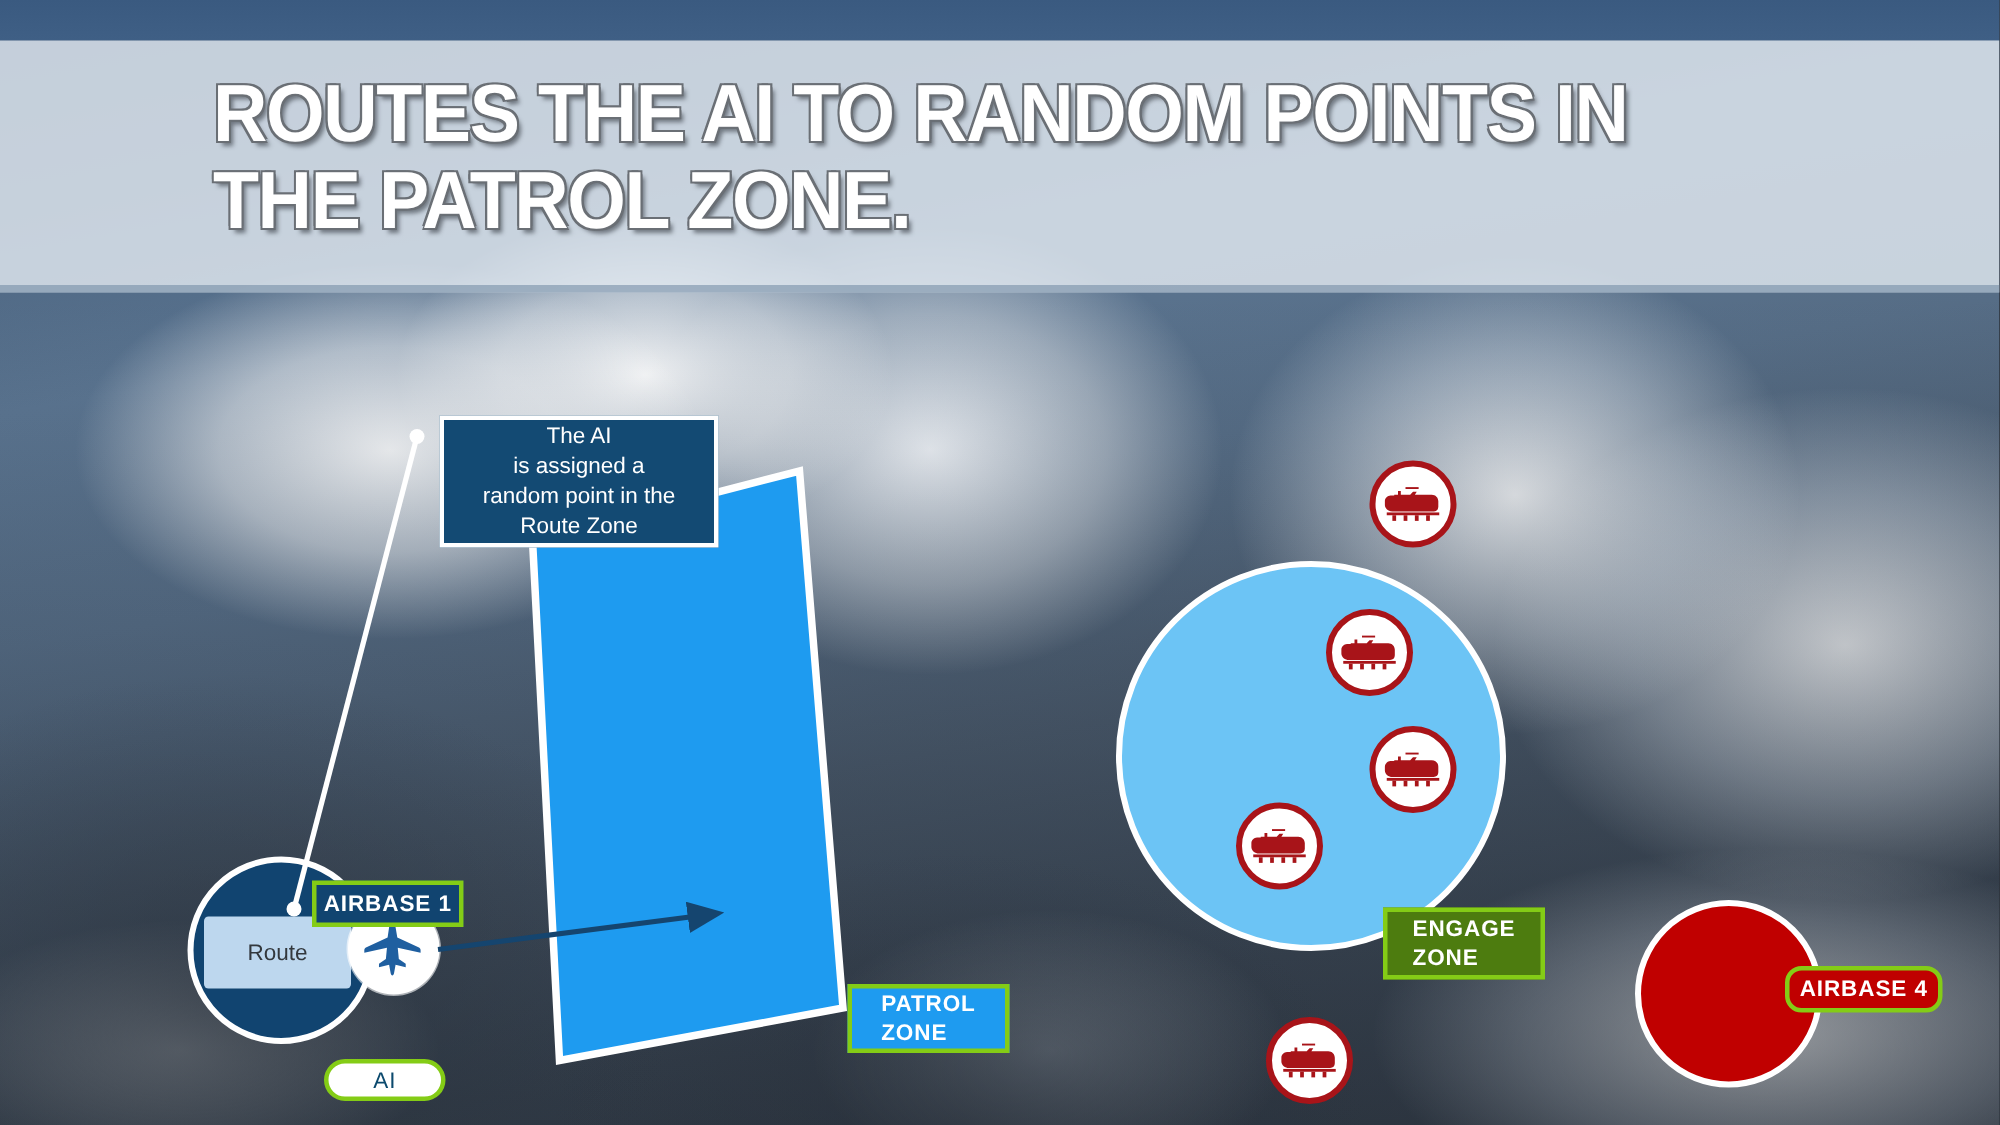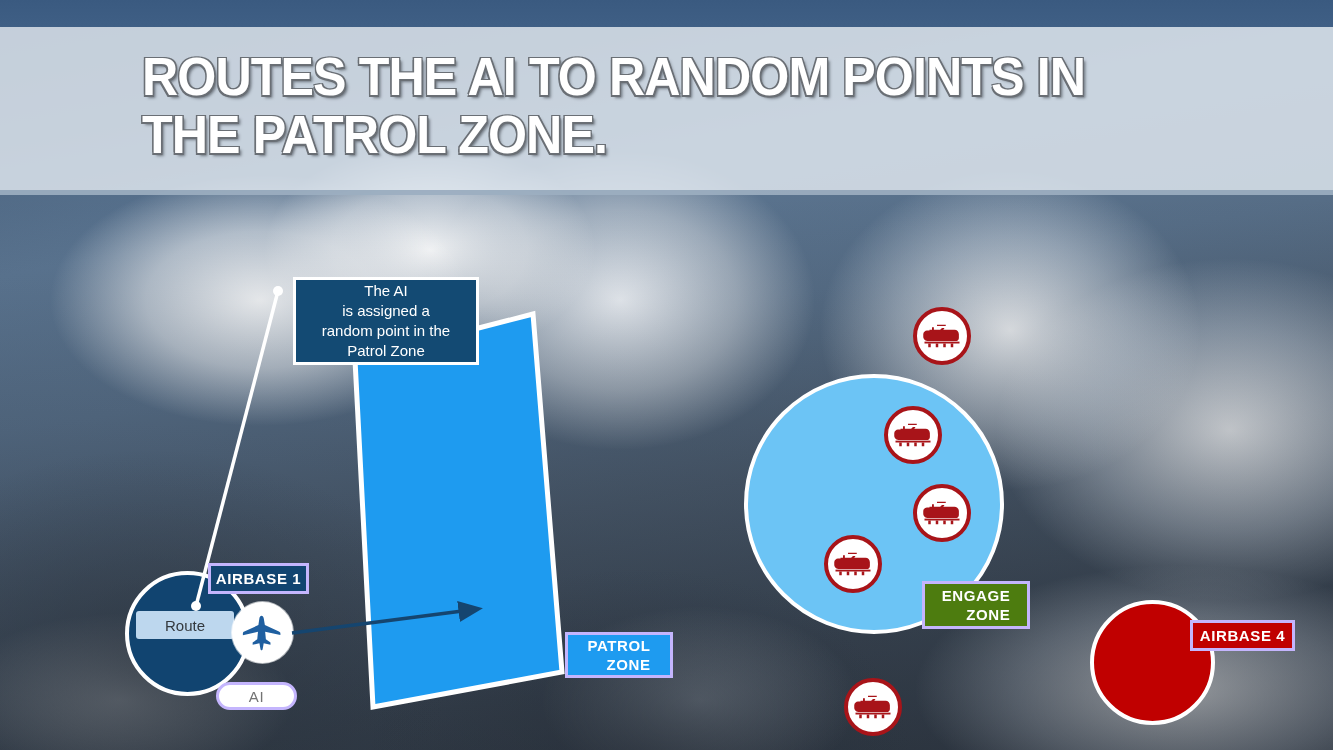--- a/index.html
+++ b/index.html
@@ -66,51 +66,51 @@
   .airbase1-circle{
     position:absolute; left:125px; top:571px; width:125px; height:125px;
     border-radius:50%; background:#114470; border:4px solid #ffffff;
   }
   .airbase4-circle{
     position:absolute; left:1090px; top:600px; width:125px; height:125px;
     border-radius:50%; background:#C00000; border:4px solid #ffffff;
   }
 
   .route-chip{
-    position:absolute; left:136px; top:611px; width:98px; height:28px;
+    position:absolute; left:136px; top:611px; width:98px; height:48px;
     background:#BDD7EE; border-radius:3px;
     display:flex; align-items:center; justify-content:center;
     font-size:15px; color:#33383d;
   }
 
   
   .jet-badge{
     position:absolute; left:232px; top:602px; width:61px; height:61px;
     border-radius:50%; background:#ffffff; border:3px solid #ffffff;
     display:flex; align-items:center; justify-content:center;
     box-shadow:0 0 0 1px rgba(255,255,255,.6);
   }
   .jet-badge svg{ display:block; }
 
   
   .lbl{
-    position:absolute; border:3px solid #c4b5fd; text-align:right;
-    display:flex; align-items:center; justify-content:center;
-    font-weight:bold; letter-spacing:.6px; white-space:pre-line; line-height:19px;
+    position:absolute; border:3px solid #84cc16; text-align:left;
+    display:flex; align-items:center; justify-content:center;
+    font-weight:bold; letter-spacing:.6px; white-space:pre-line; line-height:19px;margin-top:24px;
   }
   .lbl-airbase1{ left:208px; top:563px; width:101px; height:31px;
                  background:#114470; color:#ffffff; font-size:15px; }
   .lbl-ai{ left:216px; top:682px; width:81px; height:28px;
-           background:#ffffff; color:#737373; font-size:15px; font-weight:normal;border-radius:14px; }
+           background:#ffffff; color:#0c4a6e; font-size:15px; font-weight:normal;border-radius:14px; }
   .lbl-patrol{ left:565px; top:632px; width:108px; height:46px;
                background:#1E9BF0; color:#ffffff; font-size:15px; }
   .lbl-engage{ left:922px; top:581px; width:108px; height:48px;
                background:#4d7c0f; color:#ffffff; font-size:15px; }
   .lbl-airbase4{ left:1190px; top:620px; width:105px; height:31px;
-                 background:#C00000; color:#ffffff; font-size:15px; }
+                 background:#C00000; color:#ffffff; font-size:15px;border-radius:11px; }
 
   
   .callout{
     position:absolute; left:293px; top:277px; width:186px; height:88px;
     background:#134A73; border:3px solid #ffffff;
     color:#ffffff; font-size:15px; line-height:20px; text-align:center;
     display:flex; align-items:center; justify-content:center;
     white-space:pre-line;
   }
 
@@ -240,21 +240,21 @@
         <rect x="34" y="32" width="4" height="6"></rect>
         <rect x="46" y="32" width="4" height="6"></rect>
         <rect x="24" y="2" width="14" height="2"></rect>
       </g>
     </svg>
   </div>
 
   <div class="callout">The AI
 is assigned a
 random point in the
-Patrol Zone</div>
+Route Zone</div>
 
   <div class="lbl lbl-airbase1">AIRBASE 1</div>
   <div class="lbl lbl-ai">AI</div>
   <div class="lbl lbl-patrol">PATROL
 ZONE</div>
   <div class="lbl lbl-engage">ENGAGE
 ZONE</div>
   <div class="lbl lbl-airbase4">AIRBASE 4</div>
 
 </div>

